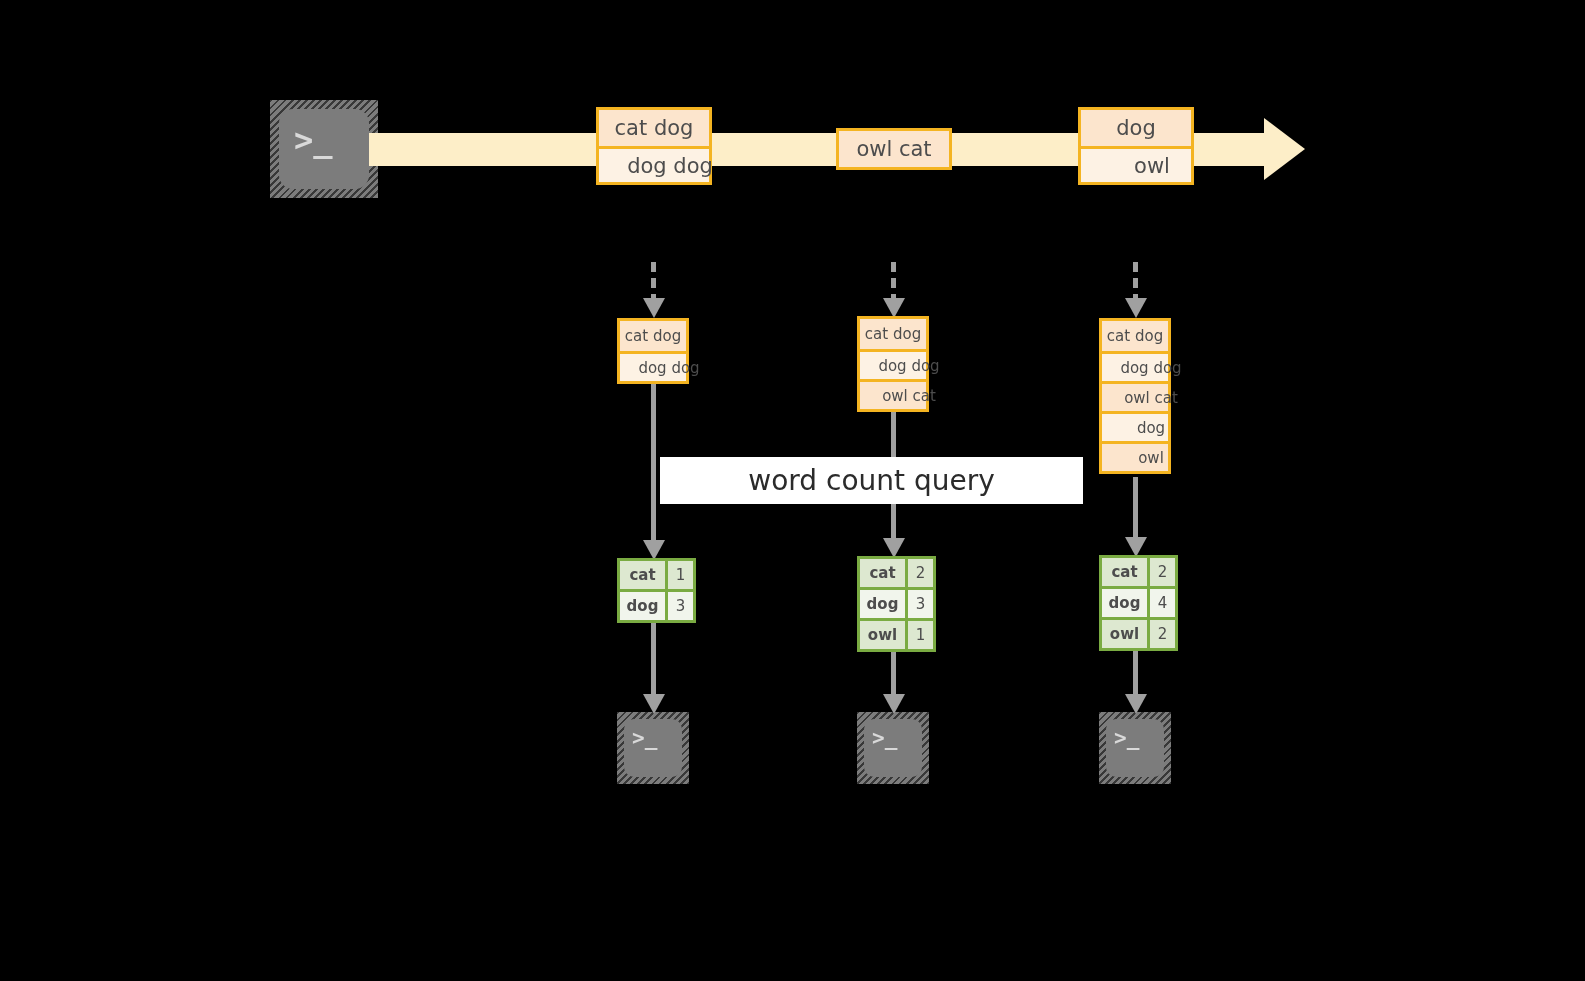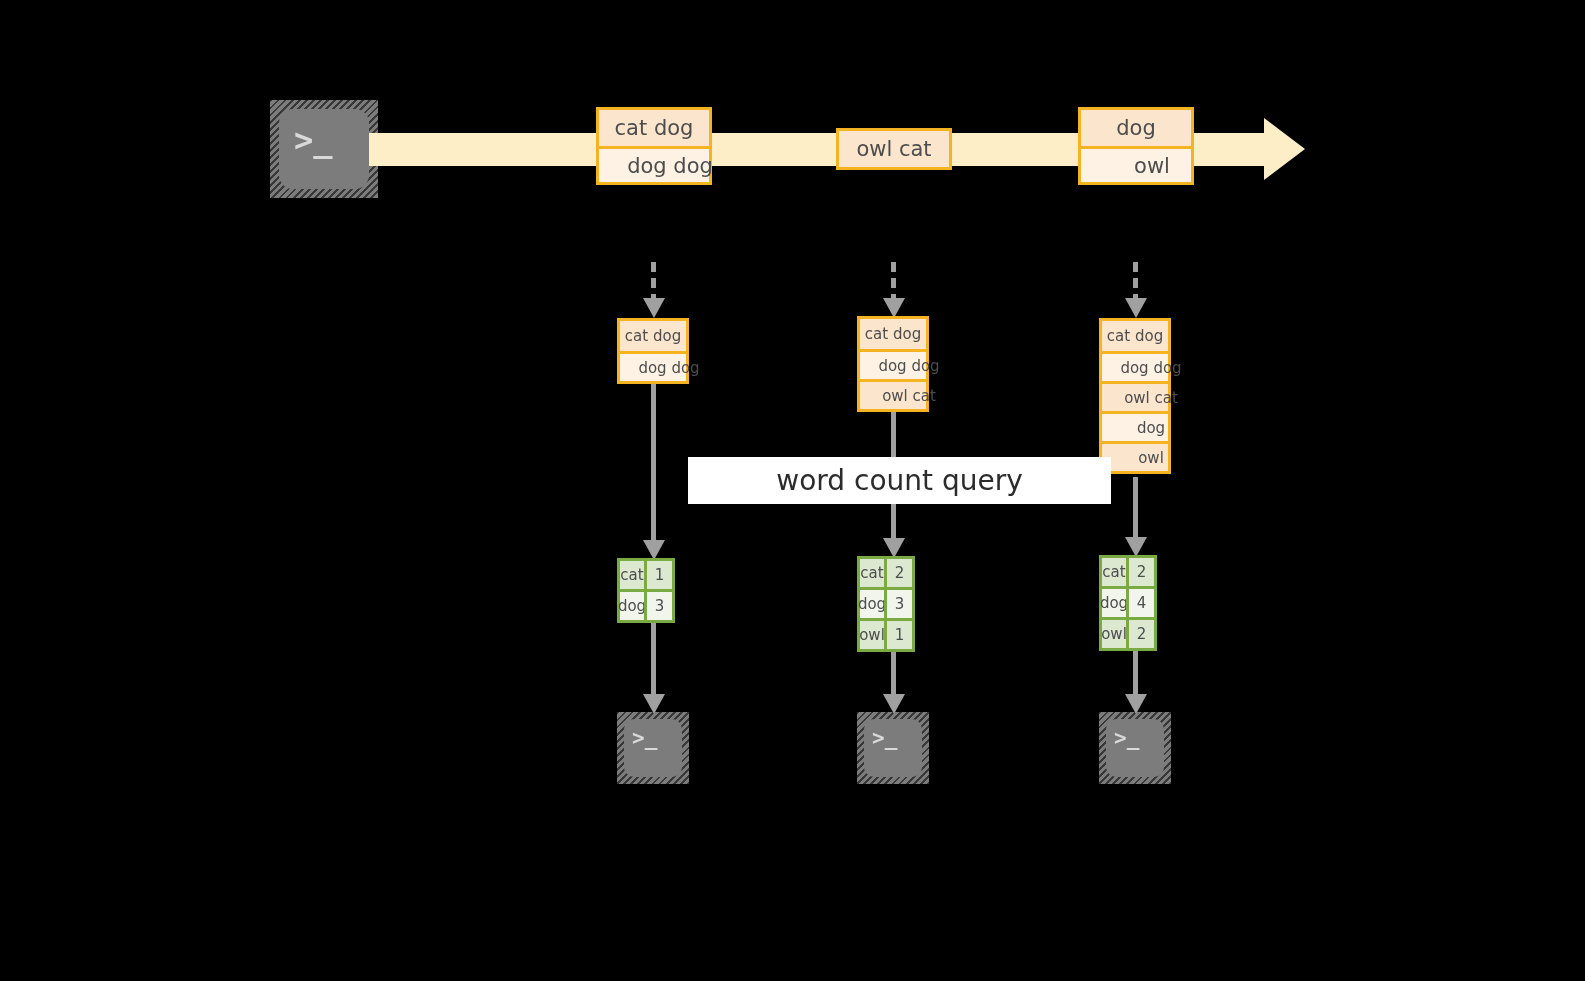--- a/index.html
+++ b/index.html
@@ -116,21 +116,21 @@
   .tbl .tcell {
     box-sizing: border-box;
     display: flex;
     align-items: center;
     justify-content: center;
     height: 28px;
     font-size: 15px;
     color: #4d4d4d;
     white-space: nowrap;
   }
-  .tbl .tcell.word { width: 24px; }
+  .tbl .tcell.word { width: 45px; font-weight: bold; }
   .tbl .tcell.count { width: 28px; border-left: 3px solid #7aab42; }
   .tbl .trow.shade .tcell { background: #dde8d0; }
   .tbl .trow.light .tcell { background: #f1f5ec; }
 
   
   .conn {
     position: absolute;
     width: 0;
     border-left: 5px solid #a0a0a0;
     z-index: 1;
@@ -145,21 +145,21 @@
     height: 0;
     border-left: 11px solid transparent;
     border-right: 11px solid transparent;
     border-top: 20px solid #a0a0a0;
     z-index: 2;
   }
 
   
   .banner {
     position: absolute;
-    left: 688px;
+    left: 660px;
     top: 457px;
     width: 423px;
     height: 47px;
     background: #ffffff;
     display: flex;
     align-items: center;
     justify-content: center;
     color: #2b2b2b;
     font-size: 28px;
     white-space: nowrap;

